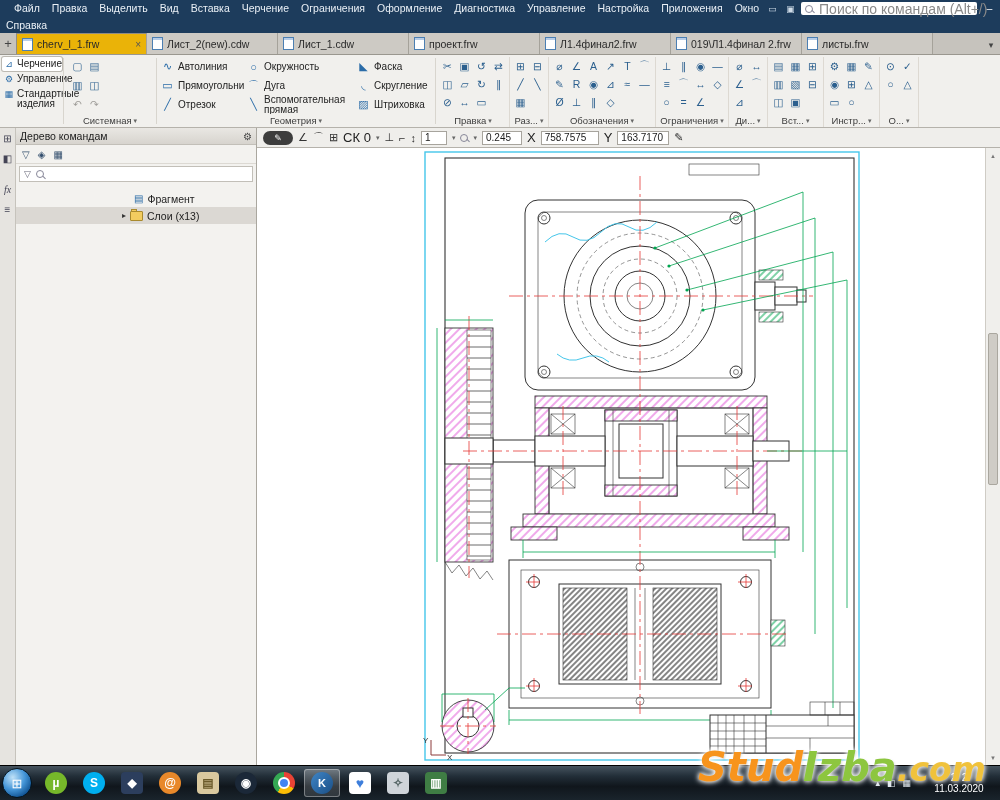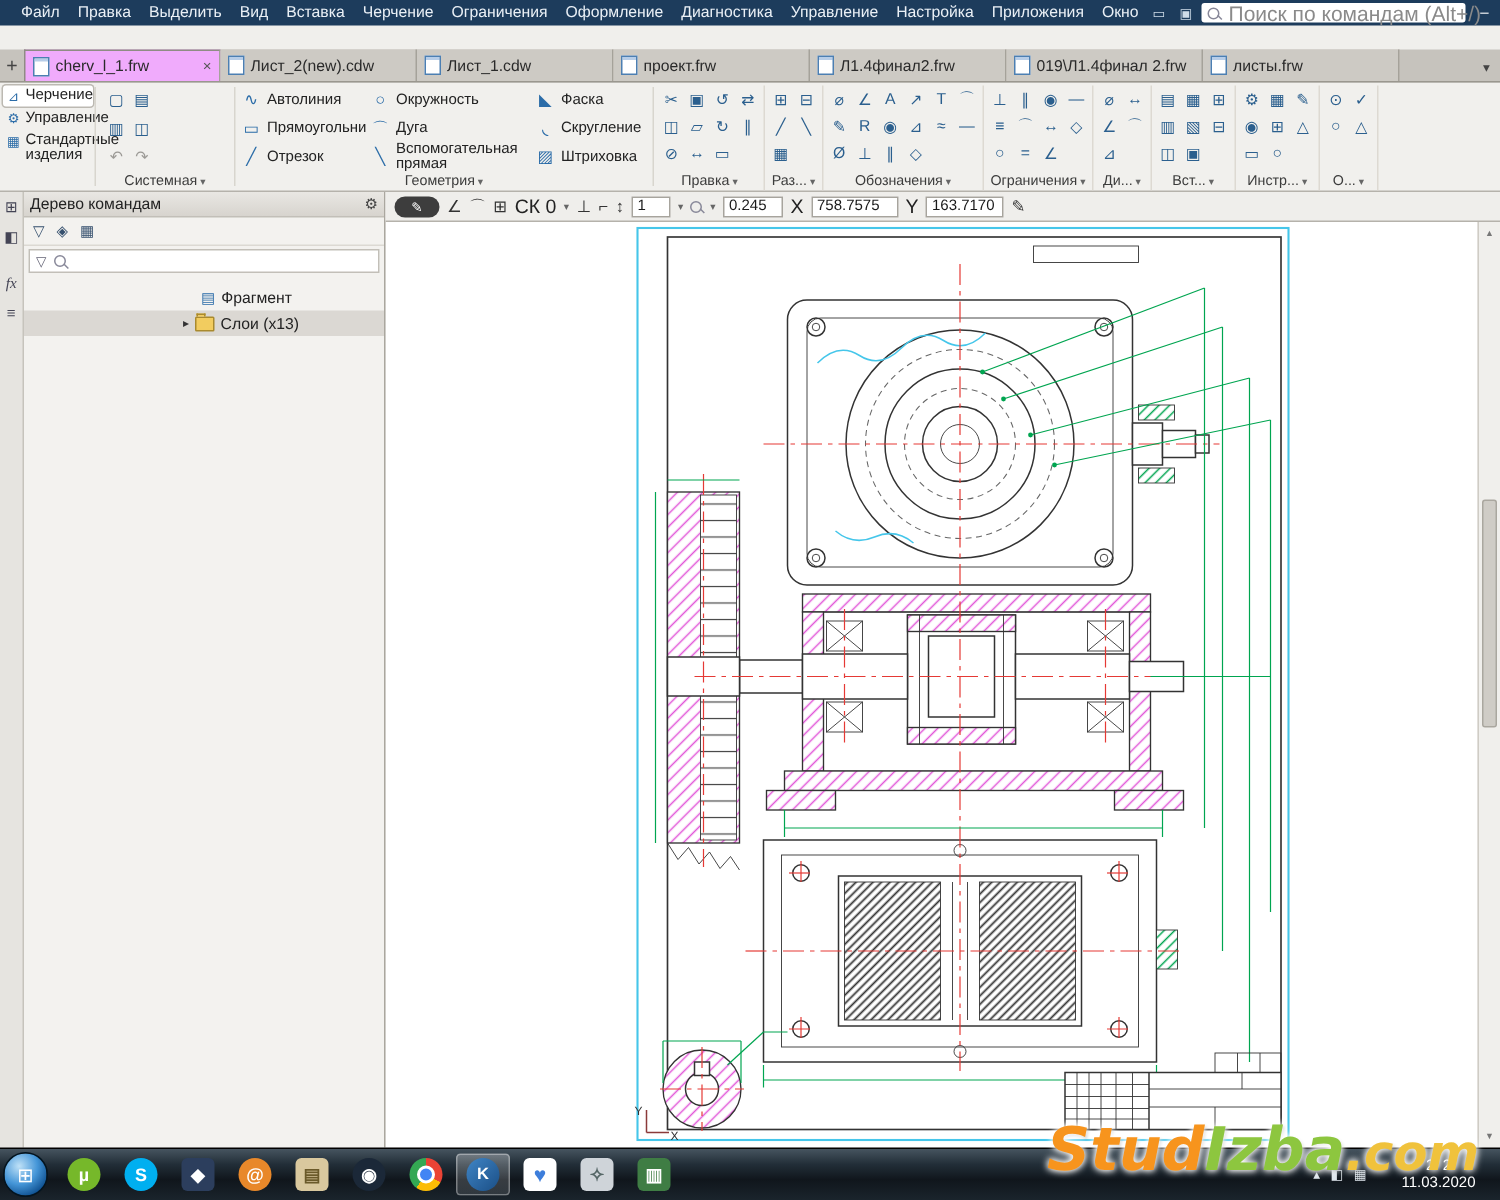--- a/index.html
+++ b/index.html
@@ -23,21 +23,21 @@
   .mag::after{content:"";position:absolute;width:4px;height:1.4px;background:#889;transform:rotate(45deg);right:-3px;bottom:-1px;}
   .winbtn{width:19px;text-align:center;font-size:10px;color:#fff;}
 
   
   .tabbar{position:absolute;top:33px;left:0;right:0;height:22px;background:#c6c3bd;display:flex;
           align-items:flex-end;border-bottom:1px solid #9a978f;box-sizing:border-box;z-index:9;}
   .tb-plus{width:16px;height:21px;line-height:21px;text-align:center;font-size:13px;color:#444;}
   .tabs{display:flex;height:21px;}
   .tab{width:131px;box-sizing:border-box;display:flex;align-items:center;gap:4px;padding:0 5px;
        border-right:1px solid #a5a29a;font-size:10.5px;color:#2a2a2a;background:#cdcac4;height:21px;}
-  .tab.active{background:#f0abfc;border-top:1px solid #8f8c84;border-left:1px solid #8f8c84;}
+  .tab.active{background:#eab308;border-top:1px solid #8f8c84;border-left:1px solid #8f8c84;}
   .tab-label{flex:1;white-space:nowrap;overflow:hidden;text-overflow:ellipsis;}
   .tab-close{display:none;font-size:10px;color:#555;}
   .tab.active .tab-close{display:block;}
   .docico{width:9px;height:11px;flex:none;background:#fff;border:1px solid #4c7fb2;box-shadow:inset 0 2px 0 #b7cde8;}
   .tb-more{margin-left:auto;width:18px;text-align:center;font-size:9px;color:#444;padding-bottom:4px;}
 
   
   .ribbon{position:absolute;top:55px;left:0;right:0;height:73px;background:#f1f0ed;
           border-bottom:1px solid #b5b2ab;box-sizing:border-box;display:flex;z-index:8;}
   .vsep{width:1px;background:#d8d5ce;margin:3px 1px;flex:none;}
@@ -172,20 +172,26 @@
     <div class="mb-right">
       <span class="mb-ico">▭</span>
       <span class="mb-ico">▣</span>
       <div class="searchbox">
         <span class="mag"></span>
         <input placeholder="Поиск по командам (Alt+/)" style="">
       </div>
       <span class="winbtn">–</span>
 
     </div>
+  </div>
+  <div class="menubar2">
+    <div class="menu-items">
+
+    <span class="menu-item">Справка</span>
+      </div>
   </div>
 
   <div class="tabbar">
     <span class="tb-plus">+</span>
     <div class="tabs">
 
         <div class="tab active">
           <span class="docico"></span>
           <span class="tab-label">cherv_l_1.frw</span>
           <span class="tab-close">×</span>

